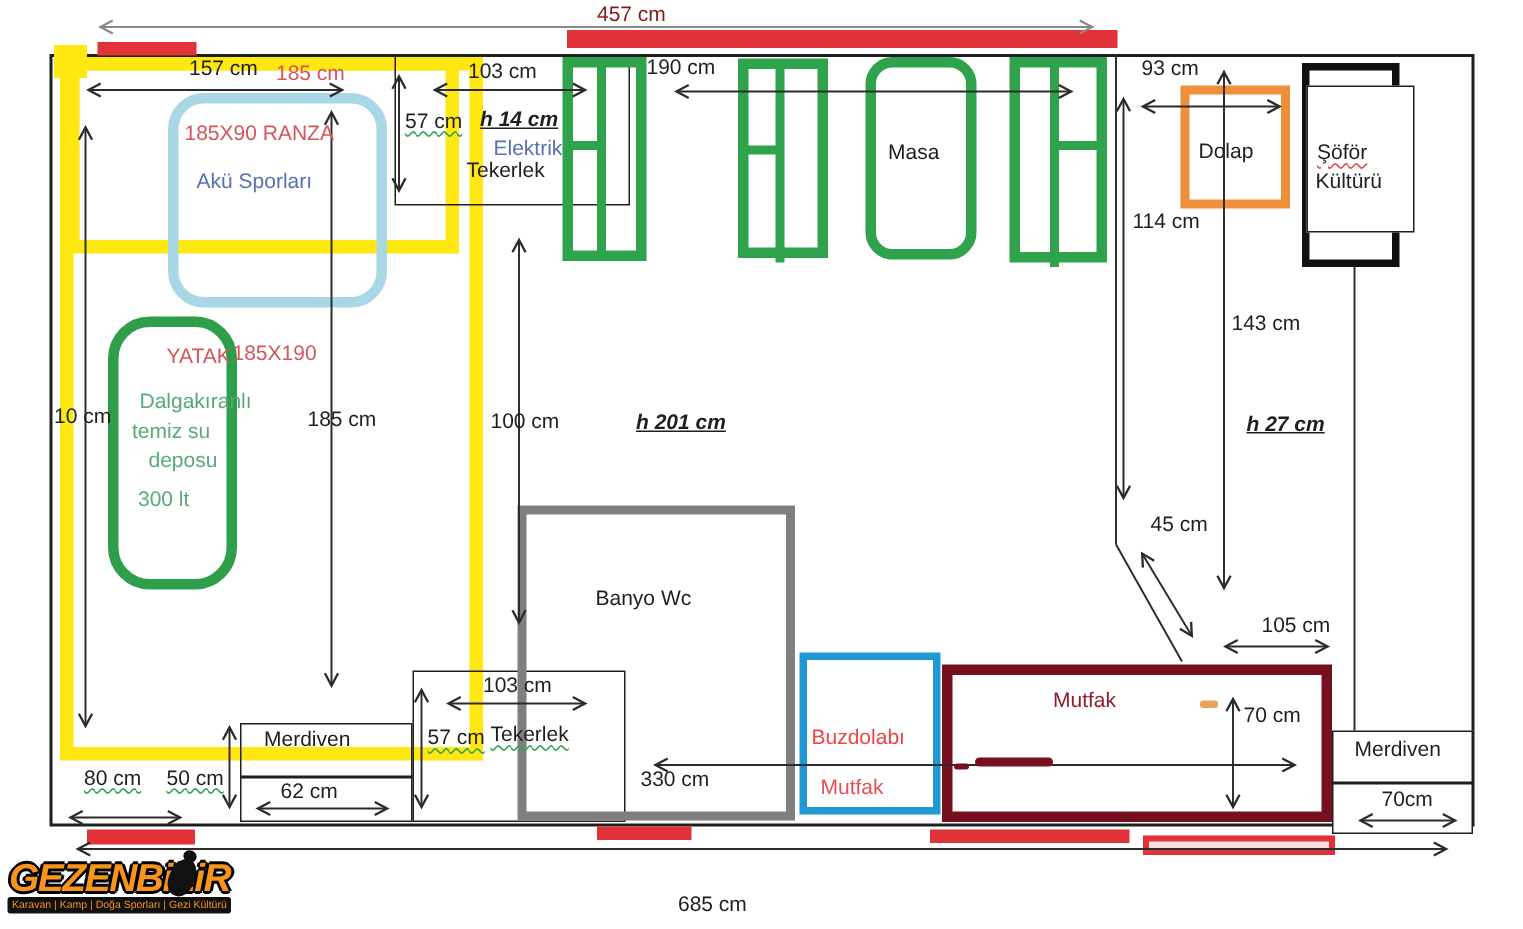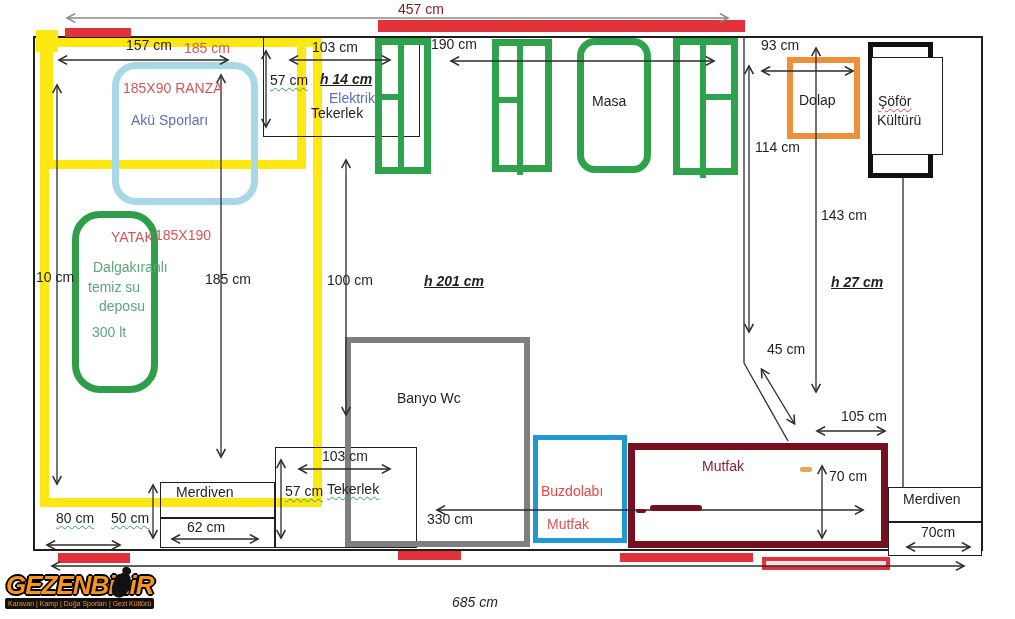--- a/index.html
+++ b/index.html
@@ -159,19 +159,19 @@
   <span class="lbl" style="left:427px;top:512px;">330 cm</span>
   <span class="lbl" style="left:322px;top:449px;">103 cm</span>
   <span class="lbl wgrn" style="left:285px;top:484px;">57 cm</span>
   <span class="lbl wgrn" style="left:327px;top:482px;">Tekerlek</span>
   <span class="lbl" style="left:176px;top:485px;">Merdiven</span>
   <span class="lbl" style="left:187px;top:520px;">62 cm</span>
   <span class="lbl wgrn" style="left:56px;top:511px;">80 cm</span>
   <span class="lbl wgrn" style="left:111px;top:511px;">50 cm</span>
   <span class="lbl" style="left:903px;top:492px;">Merdiven</span>
   <span class="lbl" style="left:921px;top:525px;">70cm</span>
-  <span class="lbl" style="left:452px;top:595px;font-style:italic;">685 cm</span>
+  <span class="lbl" style="left:452px;top:595px;">685 cm</span>
 
   <span class="logo-name">GEZENBiLiR</span>
   <span class="foot"></span>
   <span class="logo-tag">Karavan | Kamp | Doğa Sporları | Gezi Kültürü</span>
 
 </div>
 
 </body></html>

